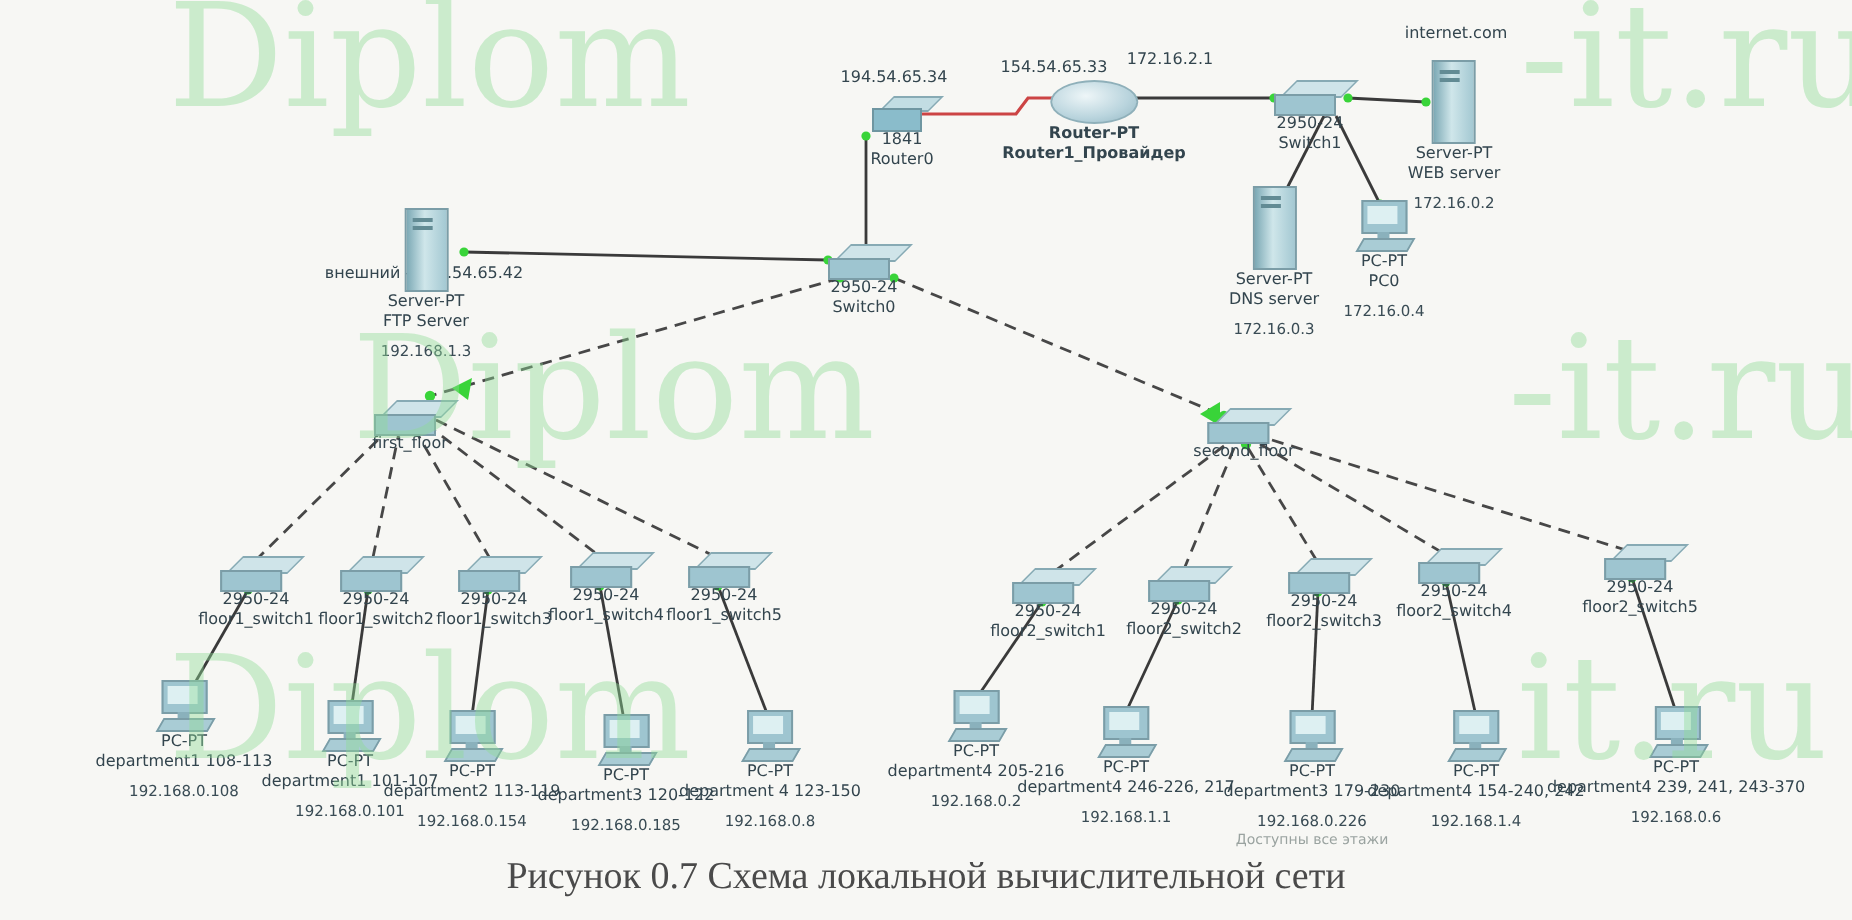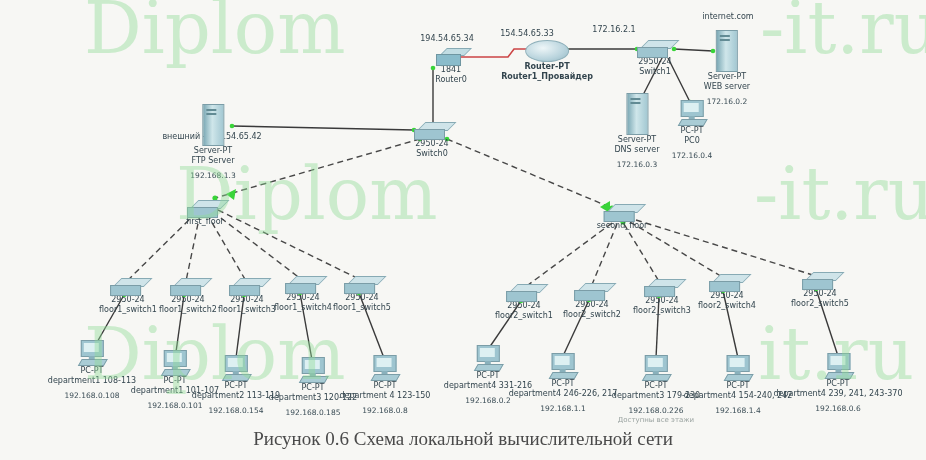--- a/index.html
+++ b/index.html
@@ -152,21 +152,21 @@
     <span style="margin-left:176px;">Diplom</span>
     <span style="margin-right:-8px;">-it.ru</span>
   </div>
   <div class="wm" style="top:318px;">
     <span style="margin-left:84px;">Diplom</span>
     <span style="margin-right:12px;">it.ru</span>
   </div>
 
   <div class="floating" style="left:447px;top:34px;">194.54.65.34</div>
   <div class="floating" style="left:527px;top:29px;">154.54.65.33</div>
-  <div class="floating" style="left:614px;top:25px;">172.16.2.1</div>
+  <div class="floating" style="left:585px;top:25px;">172.16.2.1</div>
   <div class="floating" style="left:728px;top:12px;">internet.com</div>
   <div class="floating" style="left:212px;top:92px;margin-top:40px;">внешний - 194.54.65.42</div>
 
   <div class="node" style="left:451px;top:48px;">
     <div class="icon-r1841">
         <div class="top"></div>
         <div class="front"></div>
       </div>
     <div class="lbl">1841</div>
     <div class="lbl">Router0</div>
@@ -389,21 +389,21 @@
   </div>
 
   <div class="node" style="left:488px;top:345px;">
     <div class="icon-pc">
         <div class="mon"></div>
         <div class="scr"></div>
         <div class="base"></div>
         <div class="kbd"></div>
       </div>
     <div class="lbl">PC-PT</div>
-    <div class="lbl">department4 331-216</div>
+    <div class="lbl">department4 205-216</div>
     <div class="lbl ip">192.168.0.2</div>
   </div>
   <div class="node" style="left:563px;top:353px;">
     <div class="icon-pc">
         <div class="mon"></div>
         <div class="scr"></div>
         <div class="base"></div>
         <div class="kbd"></div>
       </div>
     <div class="lbl">PC-PT</div>
@@ -438,15 +438,15 @@
         <div class="mon"></div>
         <div class="scr"></div>
         <div class="base"></div>
         <div class="kbd"></div>
       </div>
     <div class="lbl">PC-PT</div>
     <div class="lbl">department4 239, 241, 243-370</div>
     <div class="lbl ip">192.168.0.6</div>
   </div>
 
-  <div class="caption">Рисунок 0.6 Схема локальной вычислительной сети</div>
+  <div class="caption">Рисунок 0.7 Схема локальной вычислительной сети</div>
 
 </div>
 
 </body></html>

